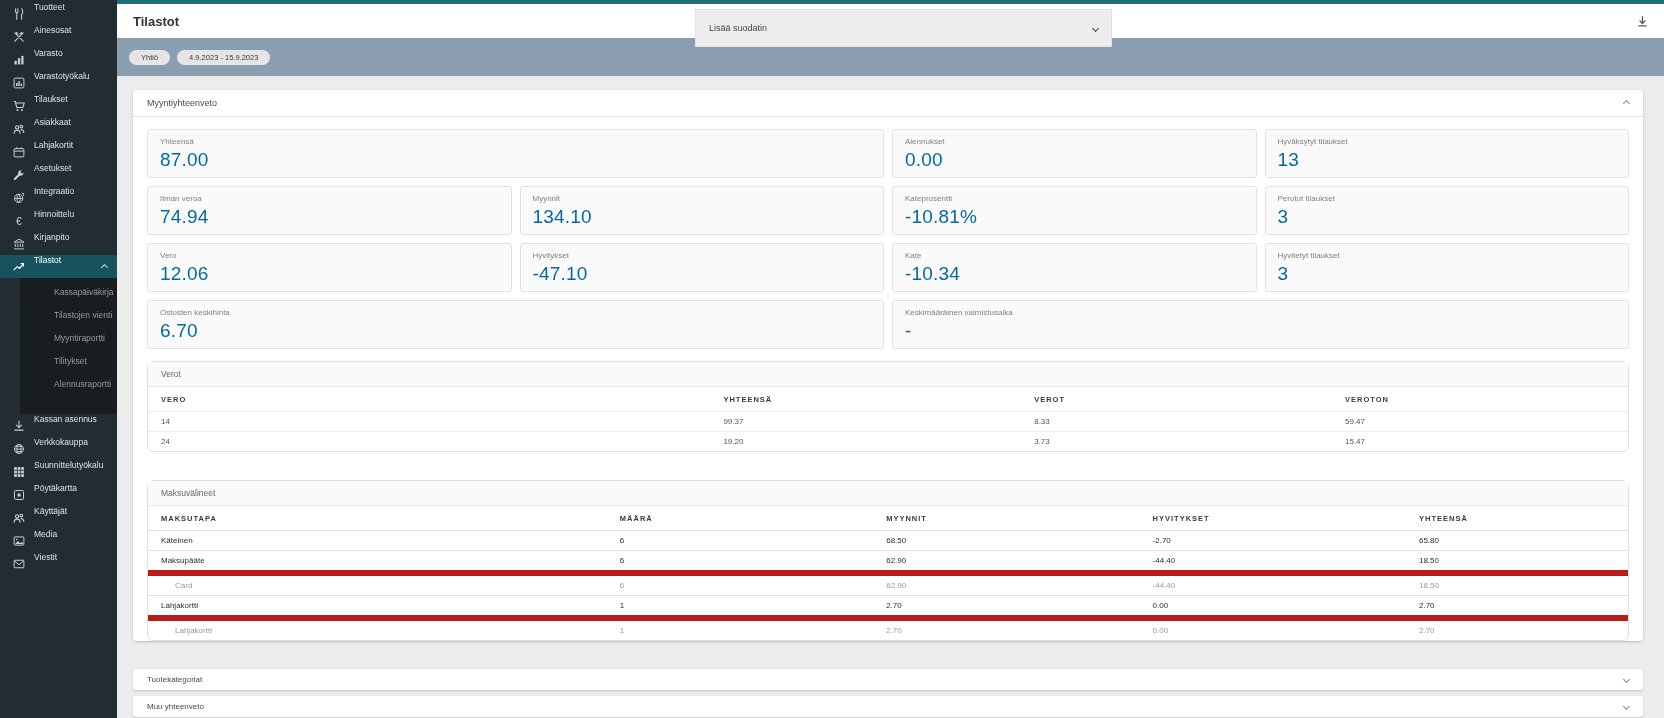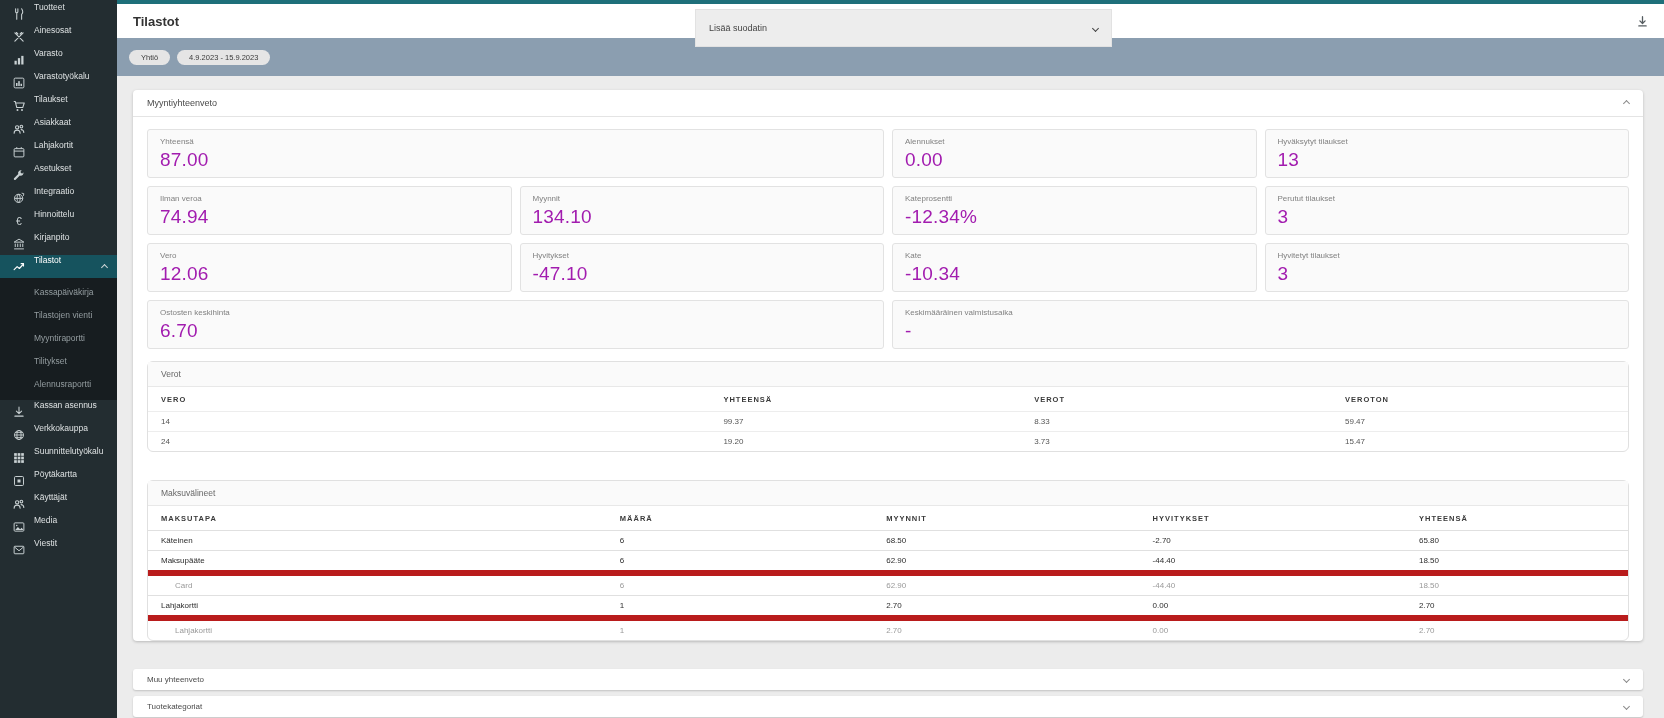--- a/index.html
+++ b/index.html
@@ -6,21 +6,21 @@
   html,body { width:1664px; height:718px; overflow:hidden; font-family:"Liberation Sans","DejaVu Sans",sans-serif; background:#ececec; }
   .app { display:flex; width:1664px; height:718px; }
 
   
   .sidebar { width:117px; height:718px; background:#232d31; flex:none; padding-top:2px; }
   .s-item { display:flex; gap:9px; height:23px; padding:0 10px 0 12px; font-size:8.5px; color:#dde1e2; cursor:pointer; position:relative; }
   .s-item .s-ico { width:13px; display:flex; justify-content:center; align-items:center; color:#c9d1d3; flex:none; }
   .s-item.active { background:#16535e; color:#ffffff; }
   .s-item.active .s-ico { color:#ffffff; }
   .s-caret { position:absolute; right:10px; top:10px; color:#cfd6d8; }
-  .submenu { background:#171d20; padding:3px 0 4px; }
+  .submenu { background:#171d20; padding:3px 0 18px;margin-left:20px; }
   .sub-item { height:23px; line-height:23px; padding-left:34px; font-size:8.5px; color:#949da0; cursor:pointer; }
 
   
   .main { flex:1; display:flex; flex-direction:column; height:718px; }
   .topstrip { height:4px; background:#1e6f7a; }
   .header { height:34px; background:#ffffff; display:flex; align-items:center; padding:0 16px; position:relative; flex:none; }
   .page-title { font-size:13px; font-weight:bold; color:#333333; }
   .filter-select { position:absolute; left:578px; top:5px; width:417px; height:38px; background:#ededed; border:1px solid #e2e2e2; display:flex; align-items:center; justify-content:space-between; padding:0 13px; font-size:9px; color:#444444; cursor:pointer; }
   .dl-btn { position:absolute; right:14px; top:9px; width:16px; height:16px; display:flex; align-items:center; justify-content:center; color:#555c60; cursor:pointer; }
 
@@ -29,21 +29,21 @@
 
   .content { flex:1; background:#ececec; padding:14px 21px 0 16px; overflow:hidden; }
 
   .panel { background:#ffffff; border-radius:4px; box-shadow:0 1px 3px rgba(0,0,0,0.22); }
   .panel-head { display:flex; justify-content:space-between; align-items:center; height:27px; padding:0 14px; border-bottom:1px solid #e4e4e4; font-size:9px; color:#4a4a4a; cursor:pointer; }
 
   .cards { display:grid; grid-template-columns:repeat(4,1fr); gap:8px; padding:12px 14px; }
   .card { background:#fafafa; border:1px solid #e2e2e2; border-radius:3px; padding:7px 12px; height:49px; }
   .card.w2 { grid-column:span 2; }
   .card-label { font-size:8px; color:#818181; margin-bottom:3px; }
-  .card-value { font-size:19px; font-weight:300; color:#a21caf; letter-spacing:0.2px; }
+  .card-value { font-size:19px; font-weight:300; color:#0369a1; letter-spacing:0.2px; }
 
   .tbox { margin:0 14px 28px; border:1px solid #e0e0e0; border-radius:6px; }
   .tbox-head { background:#fafafa; padding:7px 13px; font-size:8.5px; color:#666666; border-bottom:1px solid #e8e8e8; }
   table { width:100%; border-collapse:collapse; font-size:8px; color:#555555; table-layout:fixed; }
   th { text-align:left; font-size:7.5px; letter-spacing:1px; color:#3a3a3a; padding:8px 13px 7px; font-weight:bold; }
   td { padding:5px 13px; border-top:1px solid #ededed; }
   .t-tax col.c0 { width:38%; } .t-tax col.c1 { width:21%; } .t-tax col.c2 { width:21%; } .t-tax col.c3 { width:20%; }
   .t-pay col.c0 { width:31%; } .t-pay col.c1 { width:18%; } .t-pay col.c2 { width:18%; } .t-pay col.c3 { width:18%; } .t-pay col.c4 { width:15%; }
   .prow td { font-weight:normal; color:#2c2c2c; border-top:1px solid #e0e0e0; }
   .srow td { color:#999999; border-top:6px solid #b91c1c; }
@@ -308,21 +308,21 @@
           <div class="card">
             <div class="card-label">Ilman veroa</div>
             <div class="card-value">74.94</div>
           </div>
           <div class="card">
             <div class="card-label">Myynnit</div>
             <div class="card-value">134.10</div>
           </div>
           <div class="card">
             <div class="card-label">Kateprosentti</div>
-            <div class="card-value">-12.34%</div>
+            <div class="card-value">-10.81%</div>
           </div>
           <div class="card">
             <div class="card-label">Perutut tilaukset</div>
             <div class="card-value">3</div>
           </div>
           <div class="card">
             <div class="card-label">Vero</div>
             <div class="card-value">12.06</div>
           </div>
           <div class="card">
@@ -435,25 +435,25 @@
                 <td>2.70</td>
                 <td>0.00</td>
                 <td>2.70</td>
               </tr>
             </tbody>
           </table>
         </div>
       </section>
 
       <div class="cbar">
+        <span>Tuotekategoriat</span>
+        <i class="chev down gray"></i>
+      </div>
+      <div class="cbar">
         <span>Muu yhteenveto</span>
-        <i class="chev down gray"></i>
-      </div>
-      <div class="cbar">
-        <span>Tuotekategoriat</span>
         <i class="chev down gray"></i>
       </div>
       <div class="cbar">
         <span>Top 20-tuotteet</span>
         <i class="chev down gray"></i>
       </div>
       <div class="cbar">
         <span>Tuntitilastot</span>
         <i class="chev down gray"></i>
       </div>

